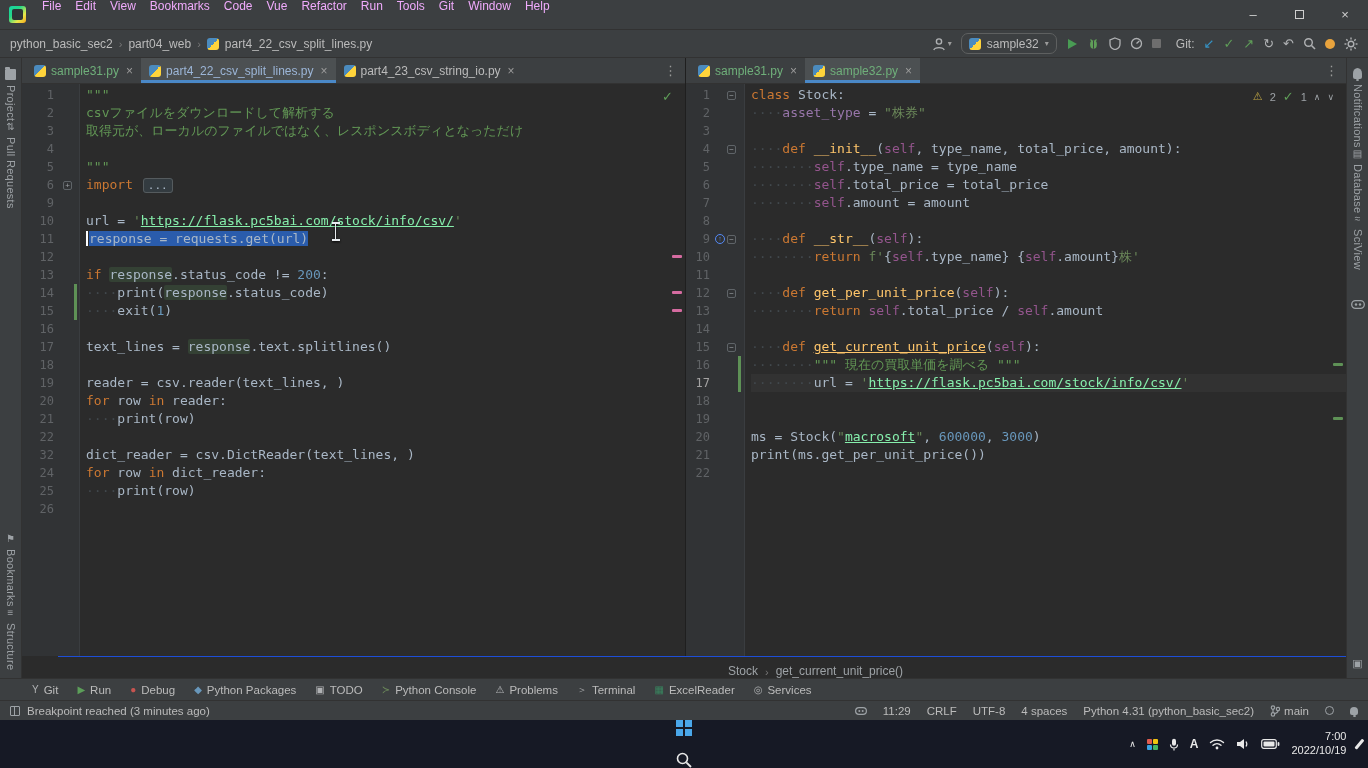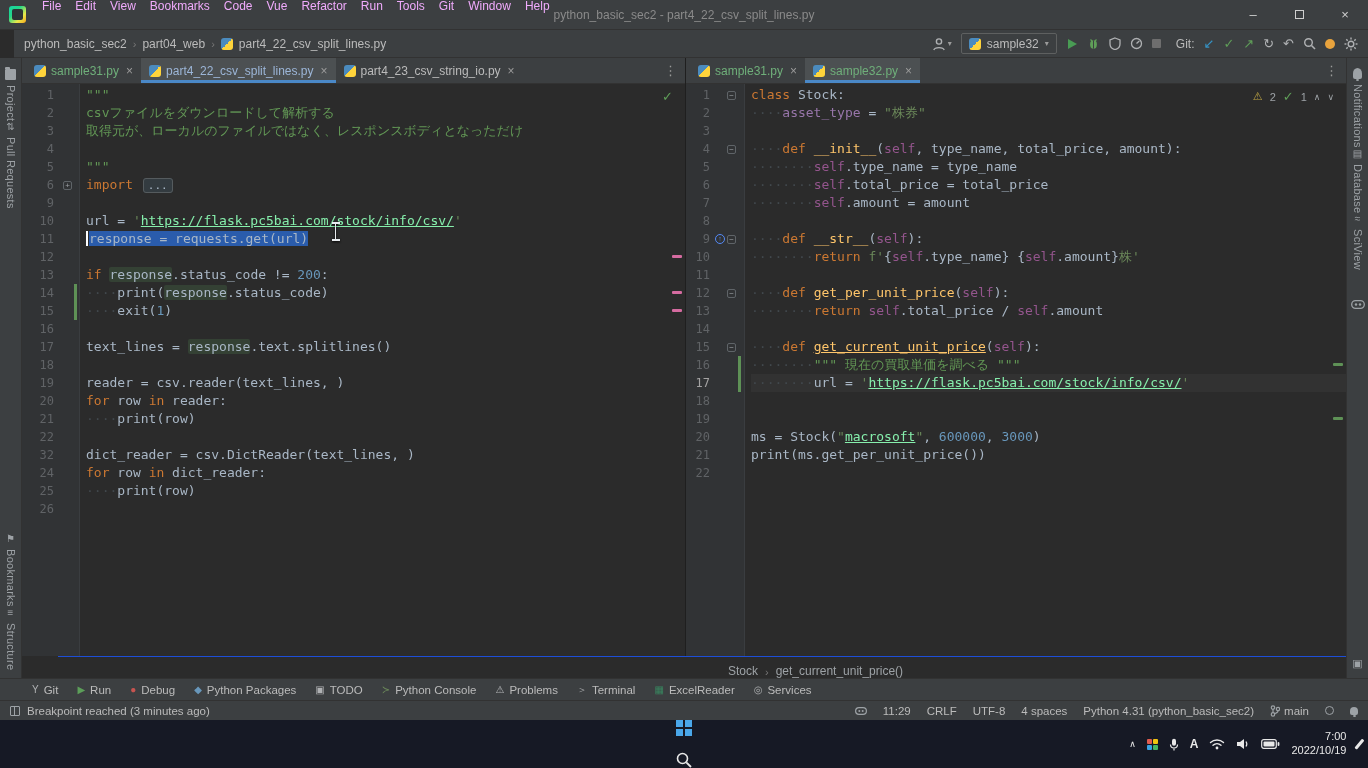--- a/index.html
+++ b/index.html
@@ -12,27 +12,27 @@
   .logo { width:17px; height:17px; margin:0 9px 0 9px; border-radius:3px; position:relative;
           background:linear-gradient(135deg,#1ad1a5 0%,#21d789 35%,#e8e84a 70%,#f9a61a 100%); }
   .logo::after { content:""; position:absolute; inset:3px; background:#2f3335; border-radius:2px; }
   .menu-item { padding:0 7px; height:48px; line-height:30px; color:#f0abfc; }
   .titlebar-title { position:absolute; left:0; right:0; text-align:center; color:#8a8a8a; pointer-events:none; }
   .win-btns { margin-left:auto; display:flex; height:30px; z-index:2; }
   .win-btn { width:46px; display:flex; align-items:center; justify-content:center; color:#cfcfcf; font-size:13px; }
   .ic-maxsq { width:9px; height:9px; border:1px solid #cfcfcf; display:inline-block; }
 
   
-  .navbar { height:28px; background:#3c3f41; display:flex; align-items:center; padding:0 10px; border-bottom:1px solid #323232;margin-left:14px; }
+  .navbar { height:28px; background:#3c3f41; display:flex; align-items:center; padding:0 10px; border-bottom:1px solid #323232; }
   .crumbs { display:flex; align-items:center; gap:6px; color:#bbb; }
   .crumb-sep { color:#777; font-size:11px; }
   .nav-right { margin-left:auto; display:flex; align-items:center; gap:9px; }
   .py-ic { width:12px; height:12px; border-radius:3px; display:inline-block; flex:none;
            background:linear-gradient(135deg,#4b8bbe 50%,#ffd43b 50%); }
-  .runbox { display:flex; align-items:center; gap:6px; border:1px solid #5e6060; border-radius:2px; height:21px; padding:0 7px; color:#bbb; }
+  .runbox { display:flex; align-items:center; gap:6px; border:1px solid #5e6060; border-radius:7px; height:21px; padding:0 7px; color:#bbb; }
   .nav-glyph { font-size:13px; line-height:1; }
   .orange-dot { width:10px; height:10px; border-radius:50%; background:#e8a33d; display:inline-block; }
   .stop-sq { width:9px; height:9px; background:#6e6e6e; display:inline-block; border-radius:1px; }
   .caret-down { font-size:8px; color:#9b9b9b; }
 
   
   .body-row { display:flex; height:620px; }
   .strip { width:22px; background:#3c3f41; display:flex; flex-direction:column; align-items:center; padding:8px 0; gap:16px; }
   .strip-l { border-right:1px solid #323232; }
   .strip-r { border-left:1px solid #323232; }
@@ -155,21 +155,20 @@
         <span class="menu-item">Bookmarks</span>
         <span class="menu-item">Code</span>
         <span class="menu-item">Vue</span>
         <span class="menu-item">Refactor</span>
         <span class="menu-item">Run</span>
         <span class="menu-item">Tools</span>
         <span class="menu-item">Git</span>
         <span class="menu-item">Window</span>
         <span class="menu-item">Help</span>
       </span>
-    <span class="titlebar-title">python_basic_sec2 - part4_22_csv_split_lines.py</span>
     <span class="win-btns">
       <span class="win-btn">–</span>
       <span class="win-btn">
           <span class="ic-maxsq"></span>
         </span>
       <span class="win-btn">×</span>
     </span>
   </div>
 
   <div class="navbar">

